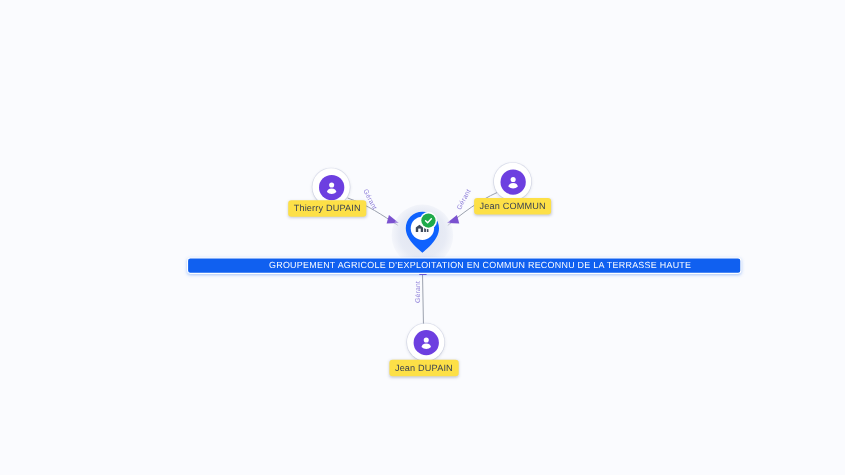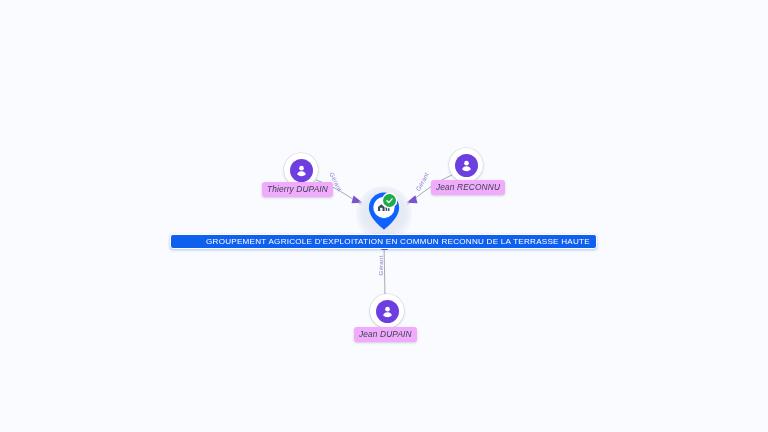--- a/index.html
+++ b/index.html
@@ -68,29 +68,28 @@
     border-radius: 50%;
     background: #6d3fe0;
     display: flex;
     align-items: center;
     justify-content: center;
   }
   .person-avatar svg { display: block; }
 
   .node-label {
     position: absolute;
-    background: #f0abfc;
+    background: #fde047;
     border-radius: 3px;
     padding: 2px 5px 3px 5px;
     font-size: 8.3px;
     color: #3b4252;
     white-space: nowrap;
     box-shadow: 0 1px 2.5px rgba(40,50,90,0.22);
     letter-spacing: 0.15px;
-    font-style: italic;
   }
 
   
   .company-node {
     position: absolute;
     left: 356px;
     top: 186px;
     width: 56px;
     height: 56px;
   }
@@ -127,21 +126,21 @@
 
   .company-label {
     position: absolute;
     left: 170px;
     top: 234px;
     height: 15px;
     box-sizing: border-box;
     display: flex;
     align-items: center;
     justify-content: center;
-    width: 427px;
+    width: 504px;
     background: #1060f0;
     border: 1.3px solid #ffffff;
     border-radius: 3px;
     color: #ffffff;
     font-size: 8.1px;
     letter-spacing: 0.25px;
     white-space: nowrap;
     box-shadow: 0 1px 3px rgba(16,96,240,0.35);
     padding-left: 29px;
   }
@@ -182,21 +181,21 @@
   <div class="person-node" style="left:449px; top:148px;">
     <div class="person-ring">
       <div class="person-avatar">
         <svg viewBox="0 0 24 24" width="15" height="15" fill="#ffffff">
           <circle cx="12" cy="8.2" r="3.7"></circle>
           <path d="M12 13.2c-4.1 0-6.6 2.5-6.9 5.3a9.9 9.9 0 0 0 13.8 0c-.3-2.8-2.8-5.3-6.9-5.3z"></path>
         </svg>
       </div>
     </div>
   </div>
-  <div class="node-label" style="left:431px; top:180px;">Jean RECONNU</div>
+  <div class="node-label" style="left:431px; top:180px;">Jean COMMUN</div>
 
   <div class="person-node" style="left:370px; top:294px;">
     <div class="person-ring">
       <div class="person-avatar">
         <svg viewBox="0 0 24 24" width="15" height="15" fill="#ffffff">
           <circle cx="12" cy="8.2" r="3.7"></circle>
           <path d="M12 13.2c-4.1 0-6.6 2.5-6.9 5.3a9.9 9.9 0 0 0 13.8 0c-.3-2.8-2.8-5.3-6.9-5.3z"></path>
         </svg>
       </div>
     </div>

